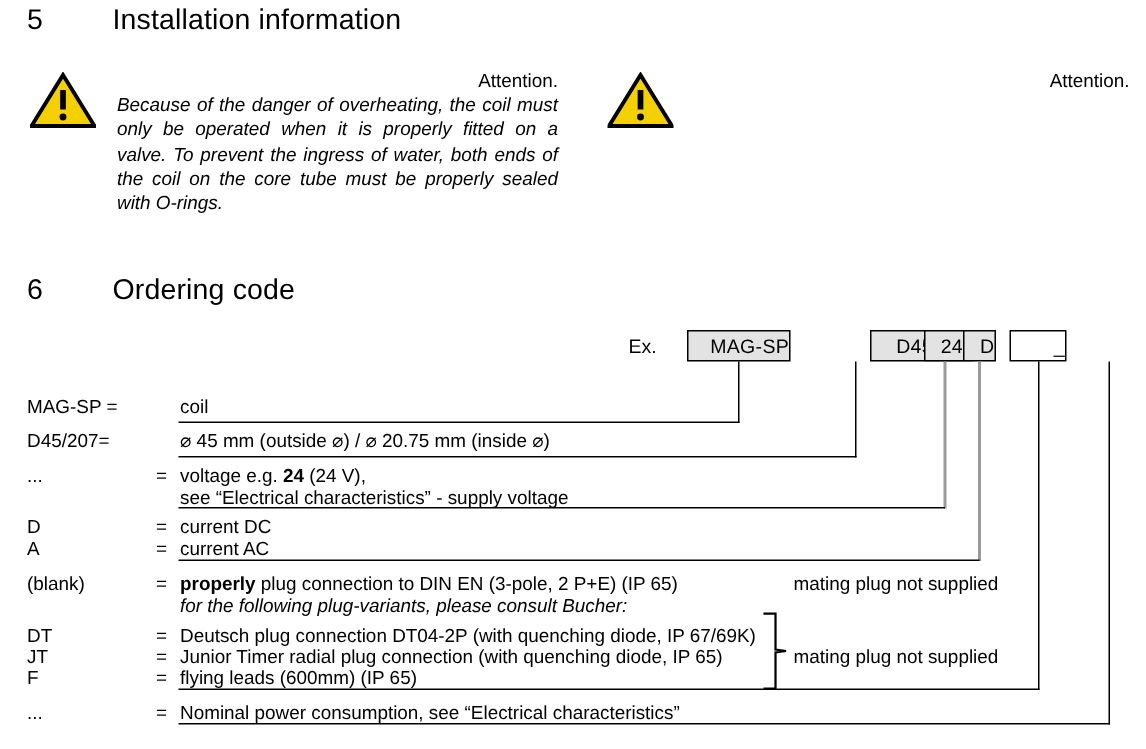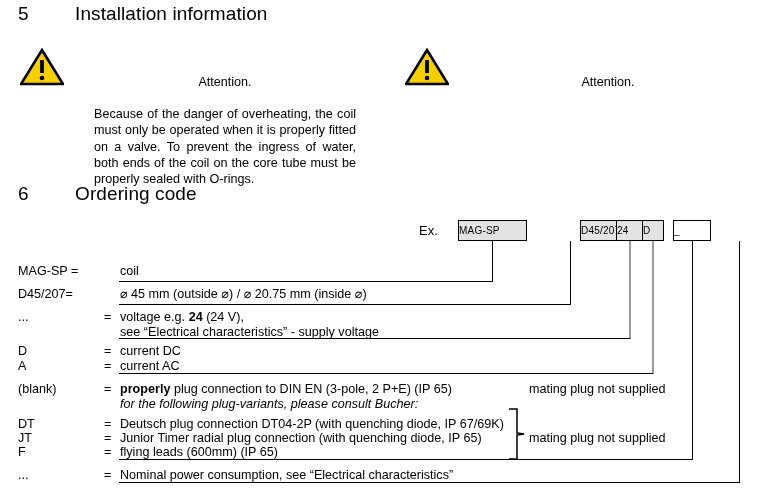--- a/index.html
+++ b/index.html
@@ -15,31 +15,31 @@
 
   
   .heading{position:absolute;font-size:19px;letter-spacing:.1px;}
   .heading .num{position:absolute;left:0;top:0;}
   .heading .txt{position:absolute;left:57px;top:0;white-space:nowrap;}
 
   
   .warn{position:absolute;}
   .warn .tri{position:absolute;left:0;top:0;width:44px;height:38px;}
   .warn .body{position:absolute;left:58px;top:-2px;font-size:12.6px;line-height:16.2px;text-align:justify;}
-  .warn .body .ttl{display:block;text-align:center;margin-top:28px;}
-  .warn .body p{margin:16px;}
+  .warn .body .ttl{display:block;text-align:right;}
+  .warn .body p{margin:0;font-style:italic;}
 
   
   .ex-label{position:absolute;font-size:13px;}
   .codebox{
     position:absolute;
     border:1.4px solid #000;
     box-sizing:border-box;
-    font-size:10px;
-    text-align:left;
+    font-size:13px;
+    text-align:right;
     line-height:19px;
     height:21px;
     background:#e3e3e3;
     letter-spacing:.2px;
   }
   .codebox.white{background:#ffffff;}
 
   
   .v-line{position:absolute;width:1.4px;background:#000;}
   .v-line.gray{background:#9a9a9a;width:1.6px;}

